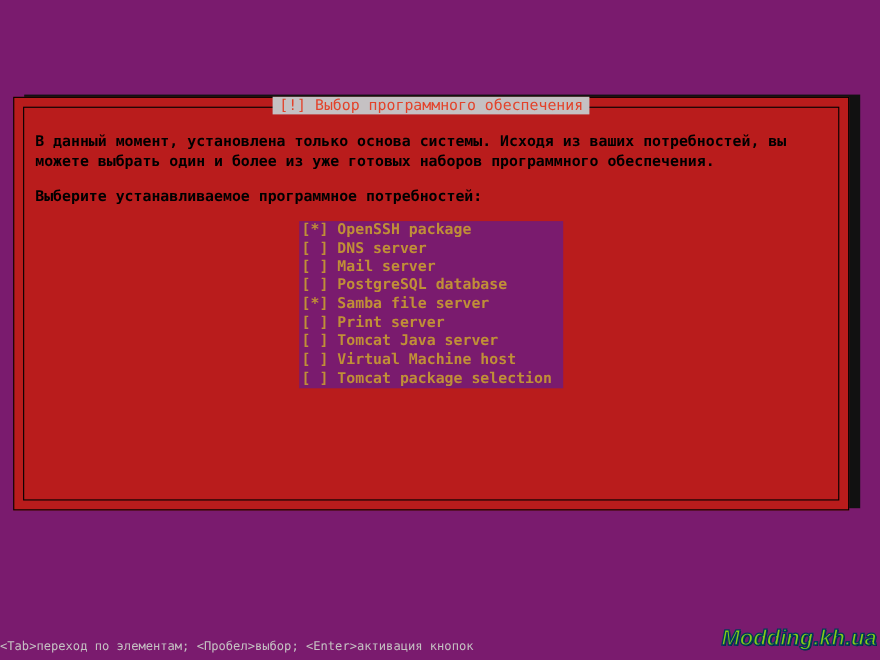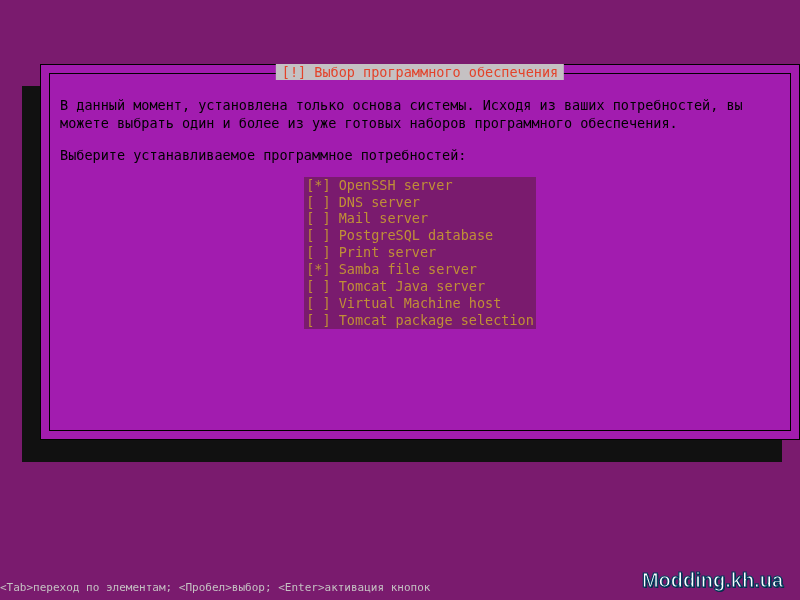--- a/index.html
+++ b/index.html
@@ -15,26 +15,25 @@
     position: absolute;
     left: 22px;
     top: 86px;
     width: 760px;
     height: 376px;
     background: #111;
   }
   .dialog {
     position: absolute;
     left: 12px;
-    top: 64px;
+    top: 88px;
     width: 760px;
     height: 376px;
-    background: #a21caf;
+    background: #b91c1c;
     border: 1px solid #000;
-    margin-left: 28px;
   }
   .inner {
     position: absolute;
     left: 8px;
     top: 8px;
     right: 8px;
     bottom: 8px;
     border: 1px solid #000;
   }
   .title {
@@ -44,20 +43,21 @@
     transform: translateX(-50%);
     background: #c5c1c3;
     padding: 0 6px;
     color: #e3422a;
     white-space: nowrap;
   }
   .content {
     padding: 22px 10px 8px 10px;
     line-height: 1.35;
     color: #000;
+    font-weight: bold;
   }
   .intro { margin-bottom: 14px; }
   .prompt { margin-bottom: 12px; }
   .list-wrap {
     display: flex;
     justify-content: center;
     margin-bottom: 12px;
   }
   .list {
     background: #7a1b6e;
@@ -84,49 +84,50 @@
   .help-bar {
     position: absolute;
     left: 0;
     bottom: 6px;
     color: #c5c1c3;
     white-space: pre;
     font-size: 11px;
   }
   .watermark {
     position: absolute;
-    right: 17px;
+    right: 3px;
     bottom: 8px;
     font-family: "Comic Sans MS", cursive, sans-serif;
+    font-style: italic;
     font-weight: bold;
     font-size: 20px;
-    color: #ffffff;
+    color: #84cc16;
     -webkit-text-stroke: 1.2px #003a5c;
     text-shadow: 1px 1px 0 #002b44;
   }
 </style>
 </head>
 <body>
 
 <div class="dialog-shadow"></div>
 
 <div class="dialog">
   <div class="inner">
     <div class="title">[!] Выбор программного обеспечения</div>
     <div class="content">
       <div class="intro">В данный момент, установлена только основа системы. Исходя из ваших потребностей, вы можете выбрать один и более из уже готовых наборов программного обеспечения.</div>
       <div class="prompt">Выберите устанавливаемое программное потребностей:</div>
       <div class="list-wrap">
         <div class="list" id="options-list">
-            <div class="list-row"><span>[*]</span> <span>OpenSSH server          </span></div>
+            <div class="list-row"><span>[*]</span> <span>OpenSSH package          </span></div>
             <div class="list-row"><span>[ ]</span> <span>DNS server              </span></div>
             <div class="list-row"><span>[ ]</span> <span>Mail server             </span></div>
             <div class="list-row"><span>[ ]</span> <span>PostgreSQL database     </span></div>
+            <div class="list-row"><span>[*]</span> <span>Samba file server       </span></div>
             <div class="list-row"><span>[ ]</span> <span>Print server            </span></div>
-            <div class="list-row"><span>[*]</span> <span>Samba file server       </span></div>
             <div class="list-row"><span>[ ]</span> <span>Tomcat Java server      </span></div>
             <div class="list-row"><span>[ ]</span> <span>Virtual Machine host    </span></div>
             <div class="list-row"><span>[ ]</span> <span>Tomcat package selection</span></div>
           </div>
       </div>
     </div>
   </div>
 </div>
 
 <div class="help-bar">&lt;Tab&gt;переход по элементам; &lt;Пробел&gt;выбор; &lt;Enter&gt;активация кнопок</div>

